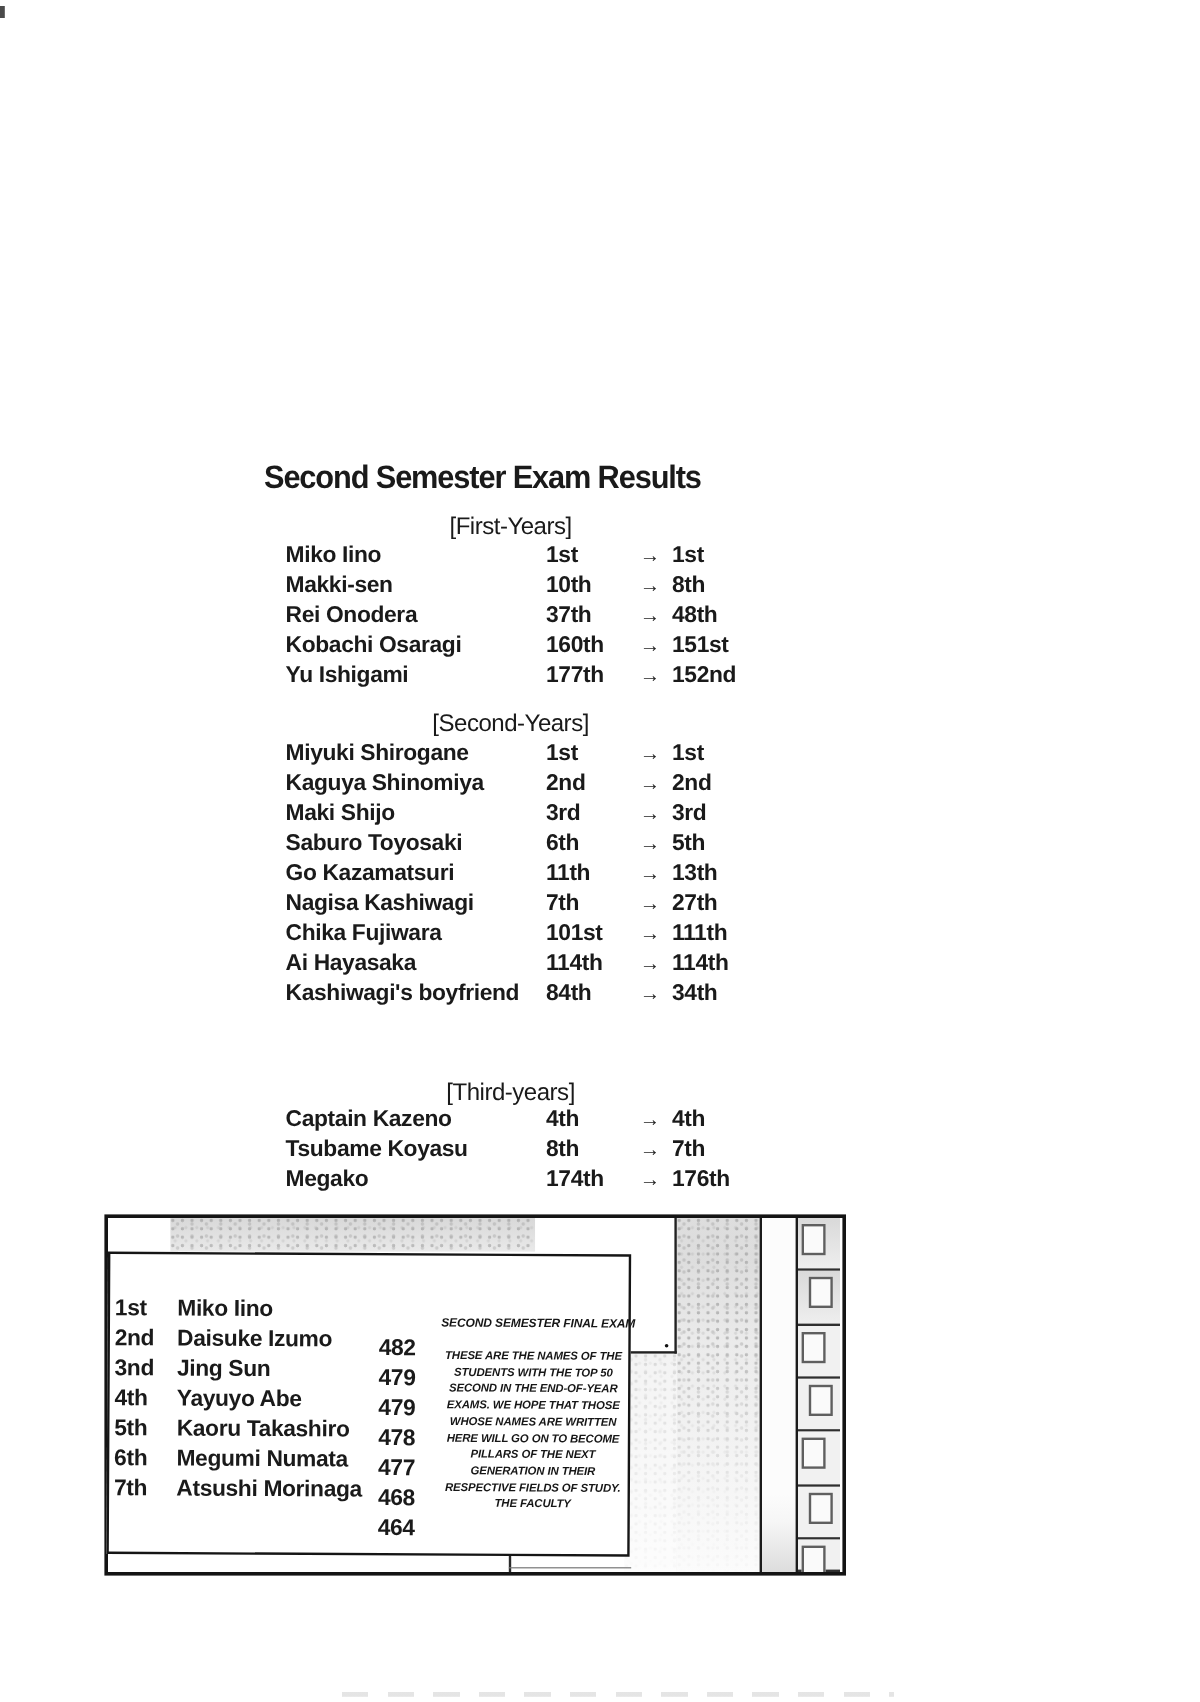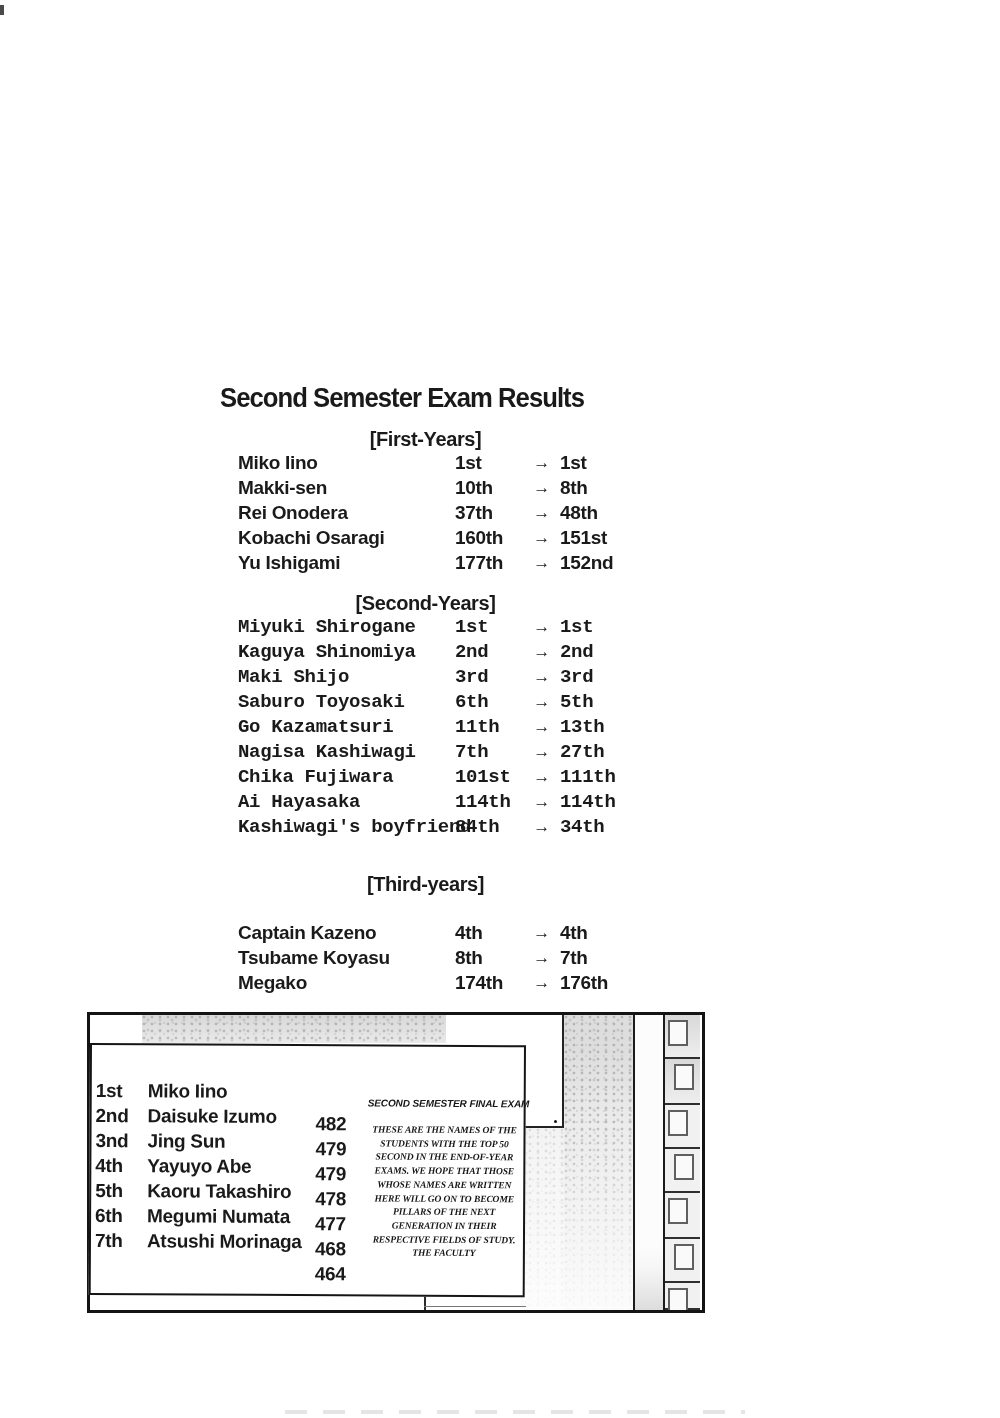--- a/index.html
+++ b/index.html
@@ -11,21 +11,21 @@
   .artifact{position:absolute;left:0;top:5px;width:4px;height:10px;background:#4a4a4a;}
 
   
   .title{
     position:absolute;left:220px;top:383px;margin:0;
     font-size:27px;font-weight:700;letter-spacing:-1px;white-space:nowrap;
     transform:scaleX(.95);transform-origin:left top;
   }
   .exam-section-header{
     position:absolute;left:238px;width:375px;text-align:center;
-    font-size:20px;font-weight:700;letter-spacing:-.4px;white-space:nowrap;
+    font-size:20px;font-weight:400;letter-spacing:-.4px;white-space:nowrap;
   }
   .exam-rows{position:absolute;left:238px;width:380px;}
   .exam-row{
     display:grid;grid-template-columns:217px 68px 37px 1fr;
     height:25px;line-height:25px;font-size:19px;font-weight:700;
     letter-spacing:-.3px;white-space:nowrap;
   }
   .c-arrow{text-align:center;font-weight:400;font-size:17px;color:#222;}
 
   
@@ -76,21 +76,21 @@
     display:grid;grid-template-columns:52px 168px 1fr;
     height:25px;line-height:25px;font-size:19px;font-weight:700;
     letter-spacing:-.3px;white-space:nowrap;
   }
   .c-score{text-align:left;margin-top:32px;}
   .note{
     position:absolute;left:276px;top:50px;width:154px;text-align:center;
     font-style:italic;font-weight:700;color:#161616;
   }
   .note-title{font-size:10px;line-height:14px;letter-spacing:-.1px;margin-bottom:13px;white-space:nowrap;}
-  .note-line{font-size:9.5px;line-height:13.7px;letter-spacing:-.1px;white-space:nowrap;font-family:Liberation Serif, serif;}
+  .note-line{font-size:9.5px;line-height:13.7px;letter-spacing:-.1px;white-space:nowrap;}
 
   
   .remnant{
     position:absolute;left:285px;top:1410px;width:460px;height:4px;opacity:.8;
     background:repeating-linear-gradient(90deg,#dedede 0 22px,transparent 22px 38px);
   }
 </style>
 </head>
 <body>
 
@@ -128,21 +128,21 @@
           <span class="c-new">151st</span>
         </div>
         <div class="exam-row">
           <span class="c-name">Yu Ishigami</span>
           <span class="c-old">177th</span>
           <span class="c-arrow">→</span>
           <span class="c-new">152nd</span>
         </div>
       </div>
       <div class="exam-section-header" style="top: 592px;">[Second-Years]</div>
-      <div class="exam-rows" style="top: 615px; font-family: Liberation Mono, monospace;">
+      <div class="exam-rows" style="top: 615px;">
         <div class="exam-row">
           <span class="c-name">Miyuki Shirogane</span>
           <span class="c-old">1st</span>
           <span class="c-arrow">→</span>
           <span class="c-new">1st</span>
         </div>
         <div class="exam-row">
           <span class="c-name">Kaguya Shinomiya</span>
           <span class="c-old">2nd</span>
           <span class="c-arrow">→</span>
@@ -184,21 +184,21 @@
           <span class="c-arrow">→</span>
           <span class="c-new">114th</span>
         </div>
         <div class="exam-row">
           <span class="c-name">Kashiwagi's boyfriend</span>
           <span class="c-old">84th</span>
           <span class="c-arrow">→</span>
           <span class="c-new">34th</span>
         </div>
       </div>
-      <div class="exam-section-header" style="top: 873px;">[Third-years]</div>
+      <div class="exam-section-header" style="top: 900px;">[Third-years]</div>
       <div class="exam-rows" style="top: 920px;">
         <div class="exam-row">
           <span class="c-name">Captain Kazeno</span>
           <span class="c-old">4th</span>
           <span class="c-arrow">→</span>
           <span class="c-new">4th</span>
         </div>
         <div class="exam-row">
           <span class="c-name">Tsubame Koyasu</span>
           <span class="c-old">8th</span>

